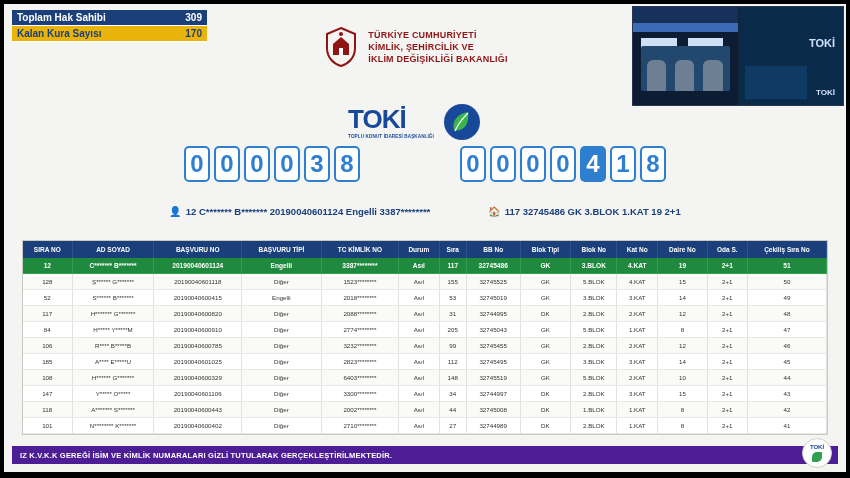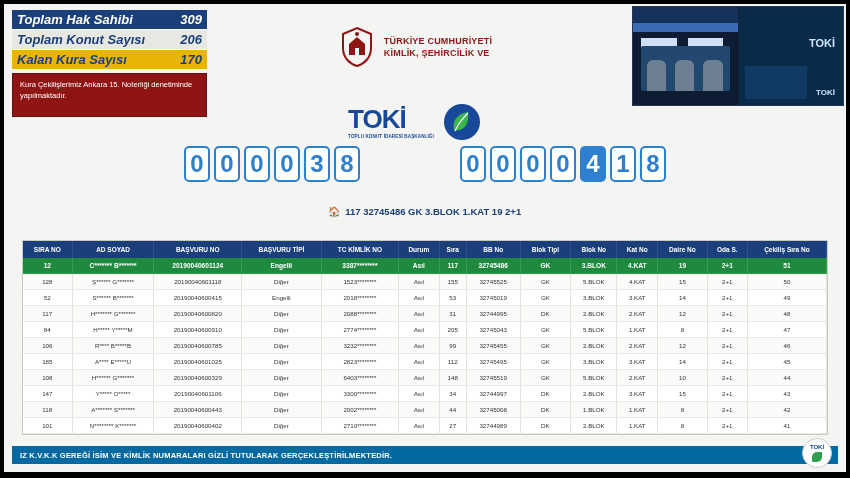--- a/index.html
+++ b/index.html
@@ -19,23 +19,22 @@
   .black-bar-bottom { position:absolute; left:0; bottom:0; width:850px; height:6px; background:#000; }
   .black-left { position:absolute; left:0; top:0; width:4px; height:478px; background:#000; }
   .black-right { position:absolute; right:0; top:0; width:4px; height:478px; background:#000; }
 
   
   .stats {
     position:absolute; left:12px; top:10px; width:195px;
   }
   .stat-row {
     display:flex; justify-content:space-between; align-items:flex-end;
-    font-size:13px; font-weight:bold; padding:2px 5px;
+    font-size:10px; font-weight:bold; padding:2px 5px;
     border-bottom:1px solid #ffffff;
-    font-style:italic;
   }
   .stat-row.a { background:#1b3f7a; color:#fff; }
   .stat-row.b { background:#e8e8e2; color:#1b3f7a; }
   .stat-row.c { background:#eab308; color:#1b3f7a; }
   .stat-row .val { font-weight:bold; }
   .notice {
     margin-top:3px;
     background:#8f1515; color:#fff;
     font-size:7.5px; line-height:1.45;
     padding:6px 7px 10px 7px;
@@ -134,21 +133,21 @@
   }
   tbody tr.highlight td {
     background:#1f8a3d; color:#ffffff; font-weight:bold; font-size:6.6px;
     border-right:1px solid #2fa050; border-bottom:1px solid #2fa050;
   }
   tbody tr:nth-child(even):not(.highlight) td { background:#fafaf8; }
 
   
   .footer {
     position:absolute; left:12px; right:12px; bottom:14px; height:18px;
-    background:#0369a1; color:#fff;
+    background:#4c1d95; color:#fff;
     font-size:7.5px; font-weight:bold;
     display:flex; align-items:center; padding-left:8px;
     letter-spacing:.2px;
   }
   .footer-badge {
     position:absolute; right:18px; bottom:10px;
     width:30px; height:30px; border-radius:50%;
     background:#ffffff; border:1px solid #cfcfcb;
     display:flex; flex-direction:column; align-items:center; justify-content:center;
   }
@@ -163,45 +162,41 @@
   <div class="black-bar-top"></div>
   <div class="black-left"></div>
   <div class="black-right"></div>
   <div class="black-bar-bottom"></div>
 
   <div class="stats">
     <div class="stat-row a">
       <span>Toplam Hak Sahibi</span>
       <span class="val">309</span>
     </div>
-    <div class="stat-row b">
-      <span>Toplam Konut Sayısı</span>
-      <span class="val">206</span>
-    </div>
     <div class="stat-row c">
       <span>Kalan Kura Sayısı</span>
       <span class="val">170</span>
     </div>
-    <div class="notice">Kura Çekilişlerimiz Ankara 15. Noterliği denetiminde yapılmaktadır.</div>
   </div>
 
   <div class="logos">
     <div class="logo-left">
       <div class="crest">
         <svg width="38" height="42" viewBox="0 0 38 42">
           <path d="M19 2 L33 8 L33 22 C33 32 26 38 19 40 C12 38 5 32 5 22 L5 8 Z" fill="none" stroke="#8f1515" stroke-width="2"></path>
           <rect x="11" y="18" width="16" height="11" fill="#8f1515"></rect>
           <path d="M11 18 L19 11 L27 18 Z" fill="#8f1515"></path>
           <rect x="17" y="22" width="4" height="7" fill="#ffffff"></rect>
           <circle cx="19" cy="8" r="2" fill="#8f1515"></circle>
         </svg>
       </div>
       <div class="ministry-text">
         <div>TÜRKİYE CUMHURİYETİ</div>
         <div>KİMLİK, ŞEHİRCİLİK VE</div>
+        <div>İKLİM DEĞİŞİKLİĞİ BAKANLIĞI</div>
       </div>
     </div>
 
     <div class="toki-block">
       <div>
         <div class="toki-word">TOKİ</div>
         <div class="toki-sub">TOPLU KONUT İDARESİ BAŞKANLIĞI</div>
       </div>
       <div class="toki-leaf">
         <svg width="40" height="40" viewBox="0 0 40 40">
@@ -250,20 +245,23 @@
       <div class="digit">0</div>
       <div class="digit">0</div>
       <div class="digit">0</div>
       <div class="digit spin">4</div>
       <div class="digit">1</div>
       <div class="digit">8</div>
     </div>
   </div>
 
   <div class="personline">
+    <div>
+      <span class="ic">👤</span><span>12 C******* B******* 20190040601124 Engelli 3387********</span>
+    </div>
     <div>
       <span class="ic">🏠</span><span>117 32745486 GK 3.BLOK 1.KAT 19 2+1</span>
     </div>
   </div>
 
   <div class="tablewrap">
     <table>
       <thead>
         <tr>
           <th>SIRA NO</th>

